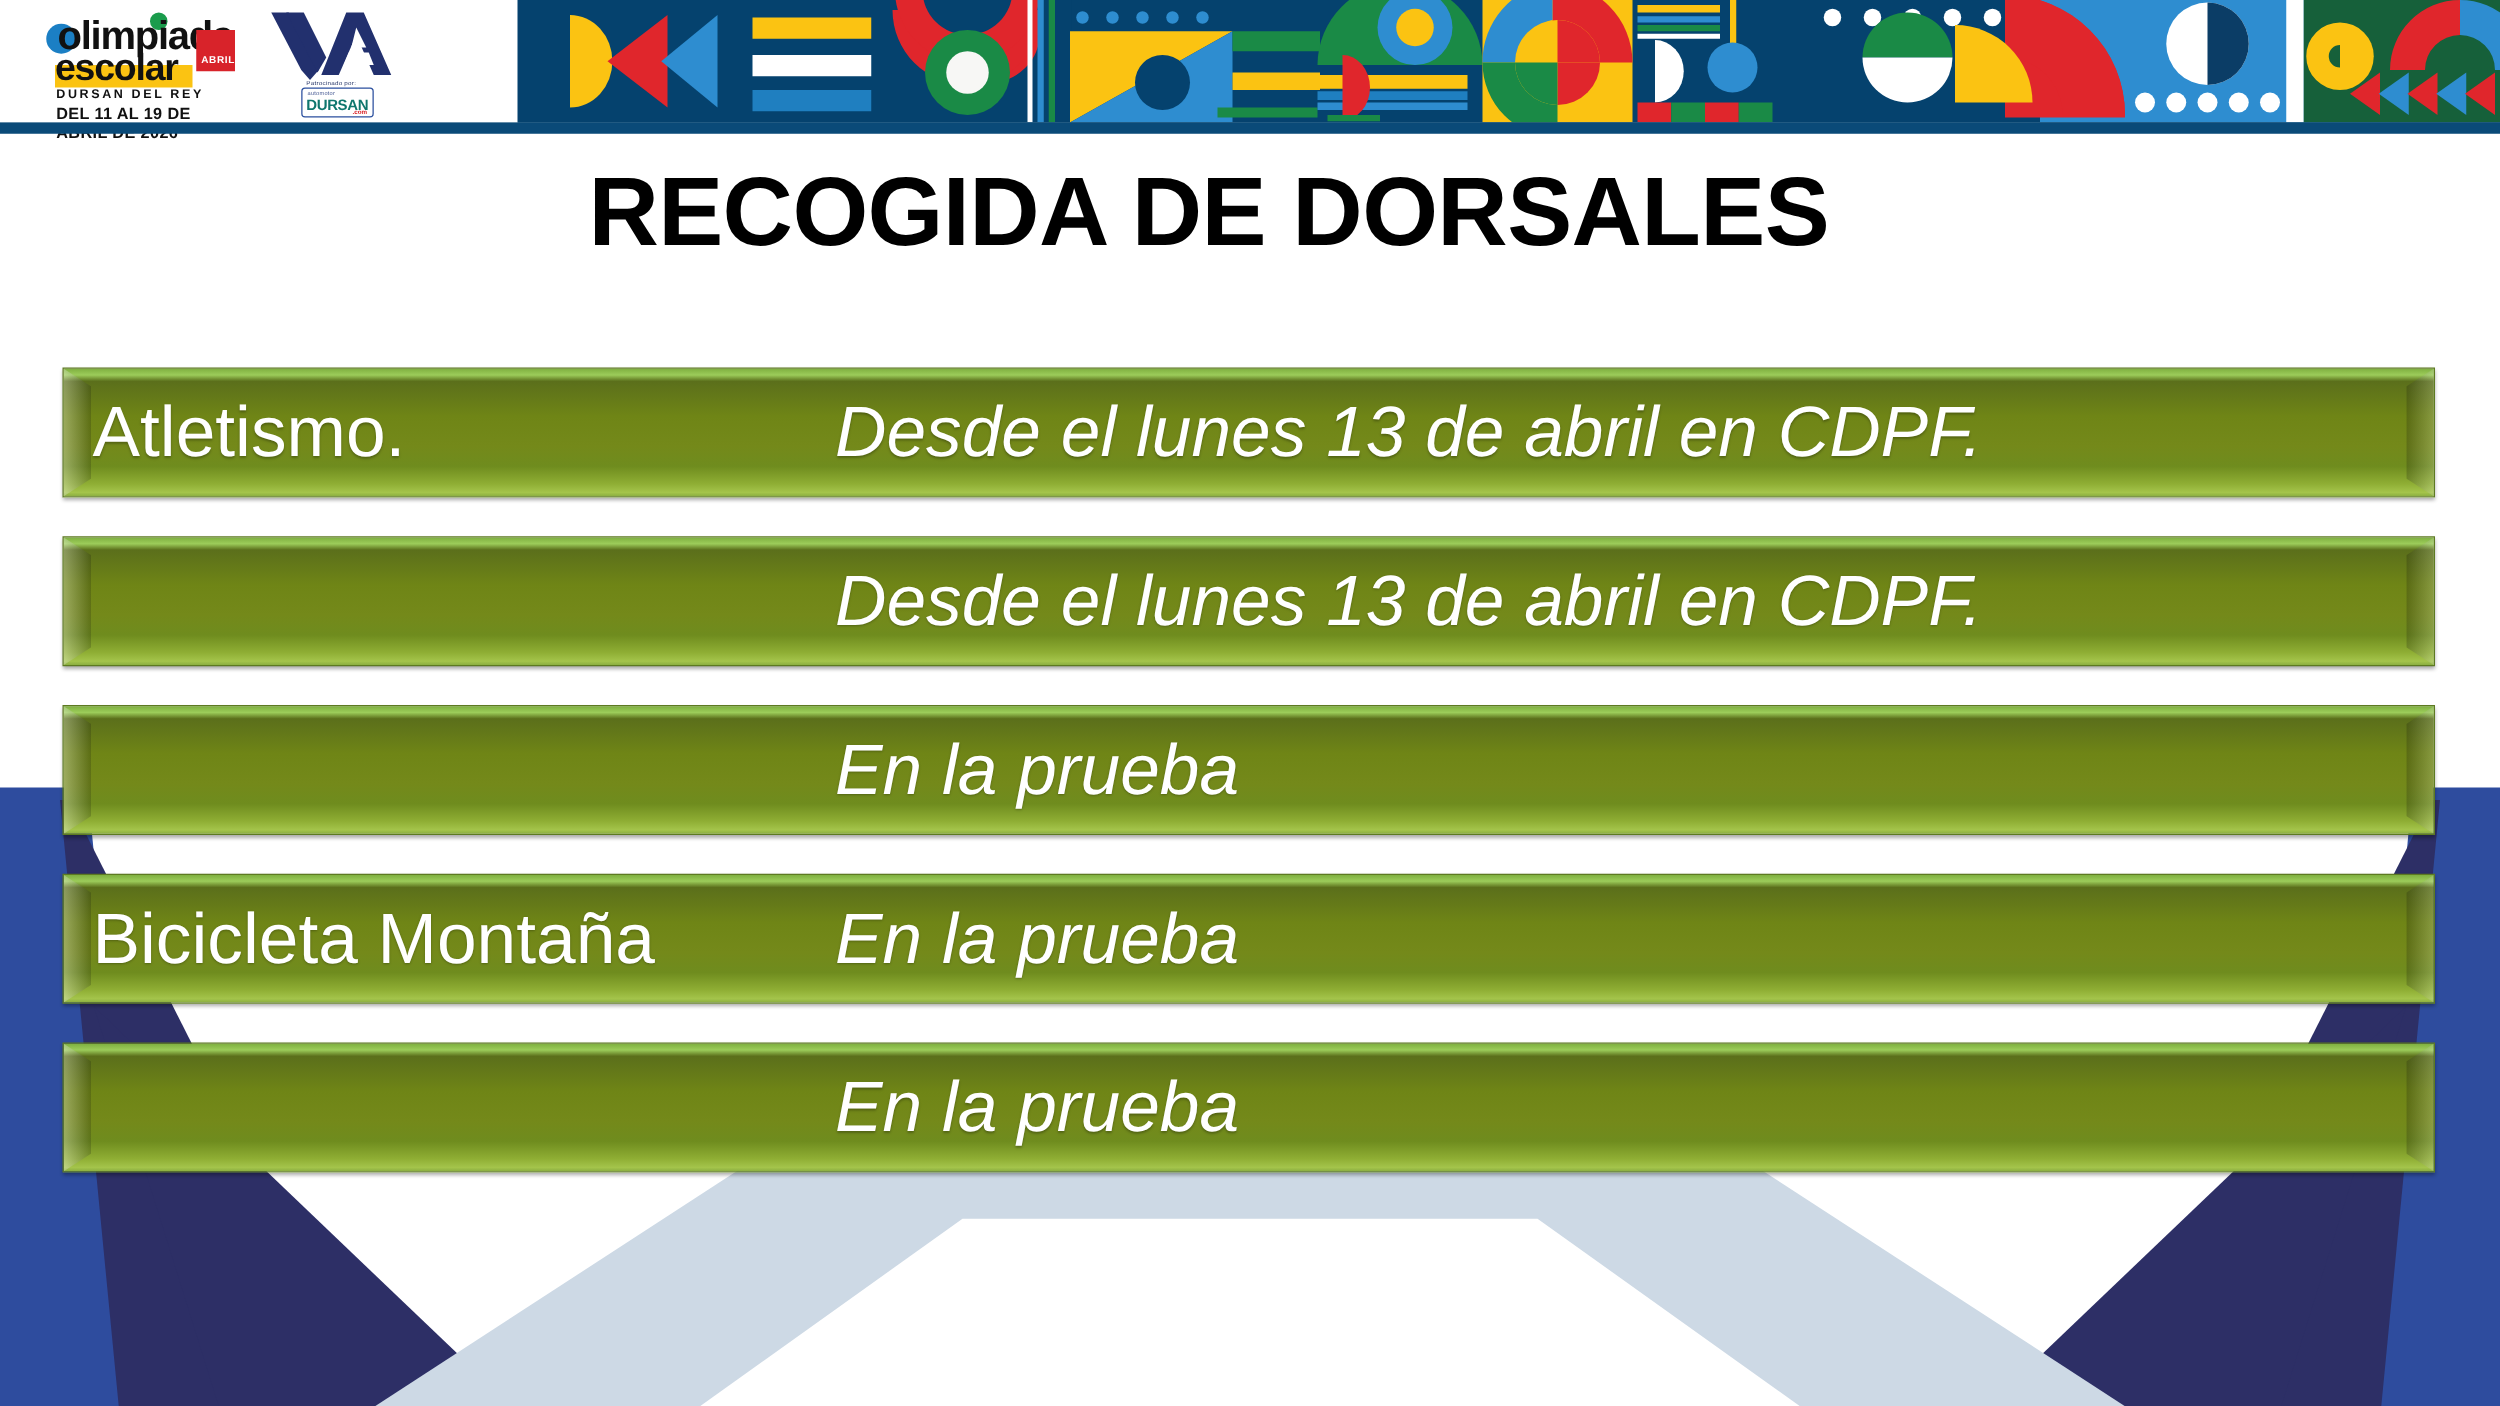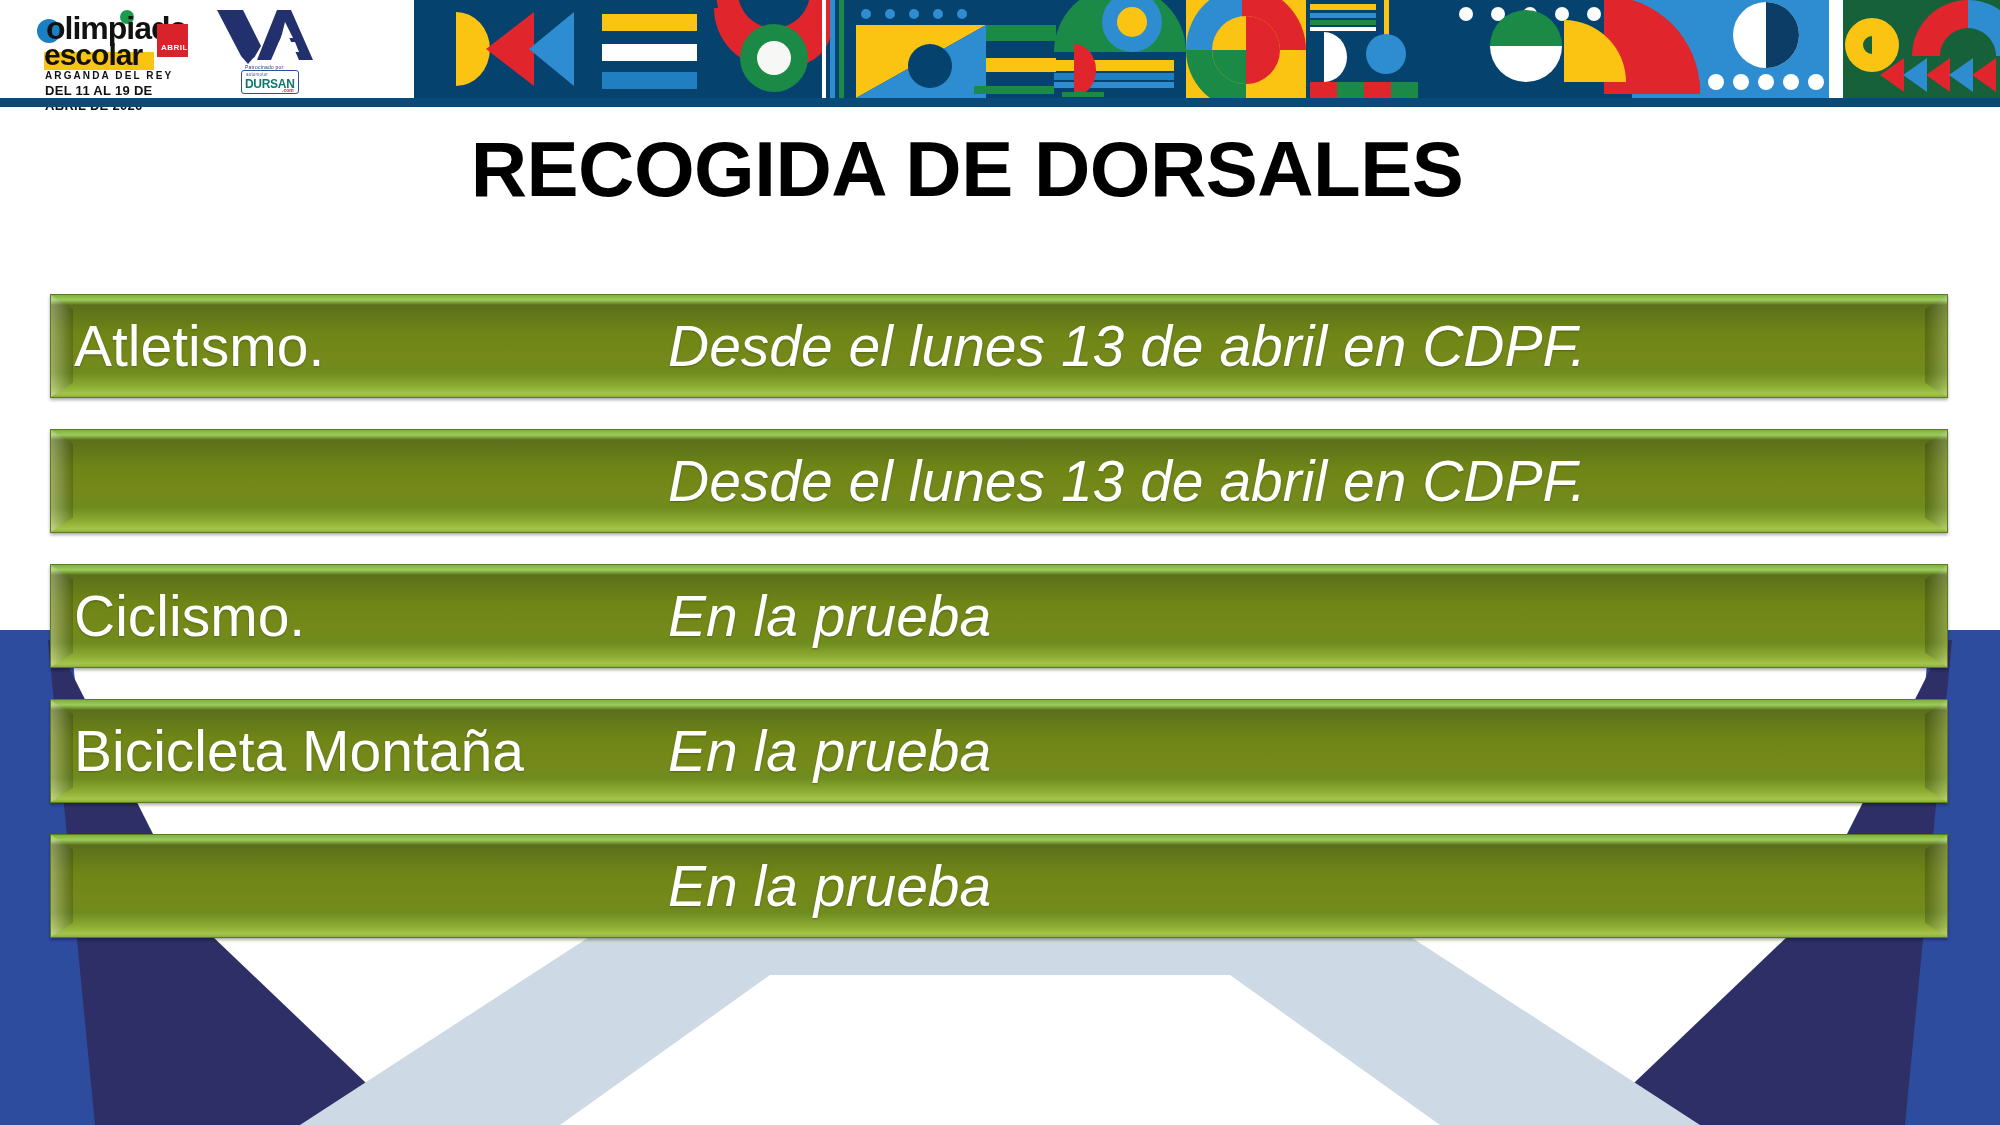--- a/index.html
+++ b/index.html
@@ -215,21 +215,21 @@
     <div id="logo-plate">
 
       <div id="olimpiada-logo">
         <div id="ol-circle-o"></div>
         <div id="ol-dot-green"></div>
         <div id="ol-yellowbar"></div>
         <div class="ol-word" id="ol-line1">olimpiada</div>
         <div class="ol-word" id="ol-line2">escolar</div>
         <div id="ol-redbox"></div>
         <div id="ol-xxvii">ABRIL</div>
-        <div id="ol-sub1">ARGANDA DEL REY</div>
+        <div id="ol-sub1">DURSAN DEL REY</div>
         <div id="ol-sub2">DEL 11 AL 19 DE ABRIL DE 2026</div>
       </div>
 
       <div id="va-logo">
         <svg id="va-mark" width="100" height="56" viewBox="0 0 100 56">
           <polygon points="2,2 16,2 40,48 33,56 26,48" fill="#22306e"></polygon>
           <polygon points="14,2 28,2 46,38 39,50" fill="#22306e"></polygon>
           <polygon points="62,2 76,2 98,52 84,52 70,20 56,52 42,52" fill="#22306e"></polygon>
           <polygon points="64,34 80,34 84,44 60,44" fill="#ffffff"></polygon>
           <polygon points="66,30 78,30 70,14" fill="#ffffff"></polygon>
@@ -256,21 +256,20 @@
       <div class="bar-text bar-detail">Desde el lunes 13 de abril en CDPF.</div>
     </div>
 
     <div class="bar-row">
       <div class="bar-shell"></div>
       <div class="bar-text bar-detail">Desde el lunes 13 de abril en CDPF.</div>
     </div>
 
     <div class="bar-row">
       <div class="bar-shell"></div>
-      <div class="bar-text bar-sport">Ciclismo.</div>
       <div class="bar-text bar-detail">En la prueba</div>
     </div>
 
     <div class="bar-row">
       <div class="bar-shell"></div>
       <div class="bar-text bar-sport">Bicicleta Montaña</div>
       <div class="bar-text bar-detail">En la prueba</div>
     </div>
 
     <div class="bar-row">

